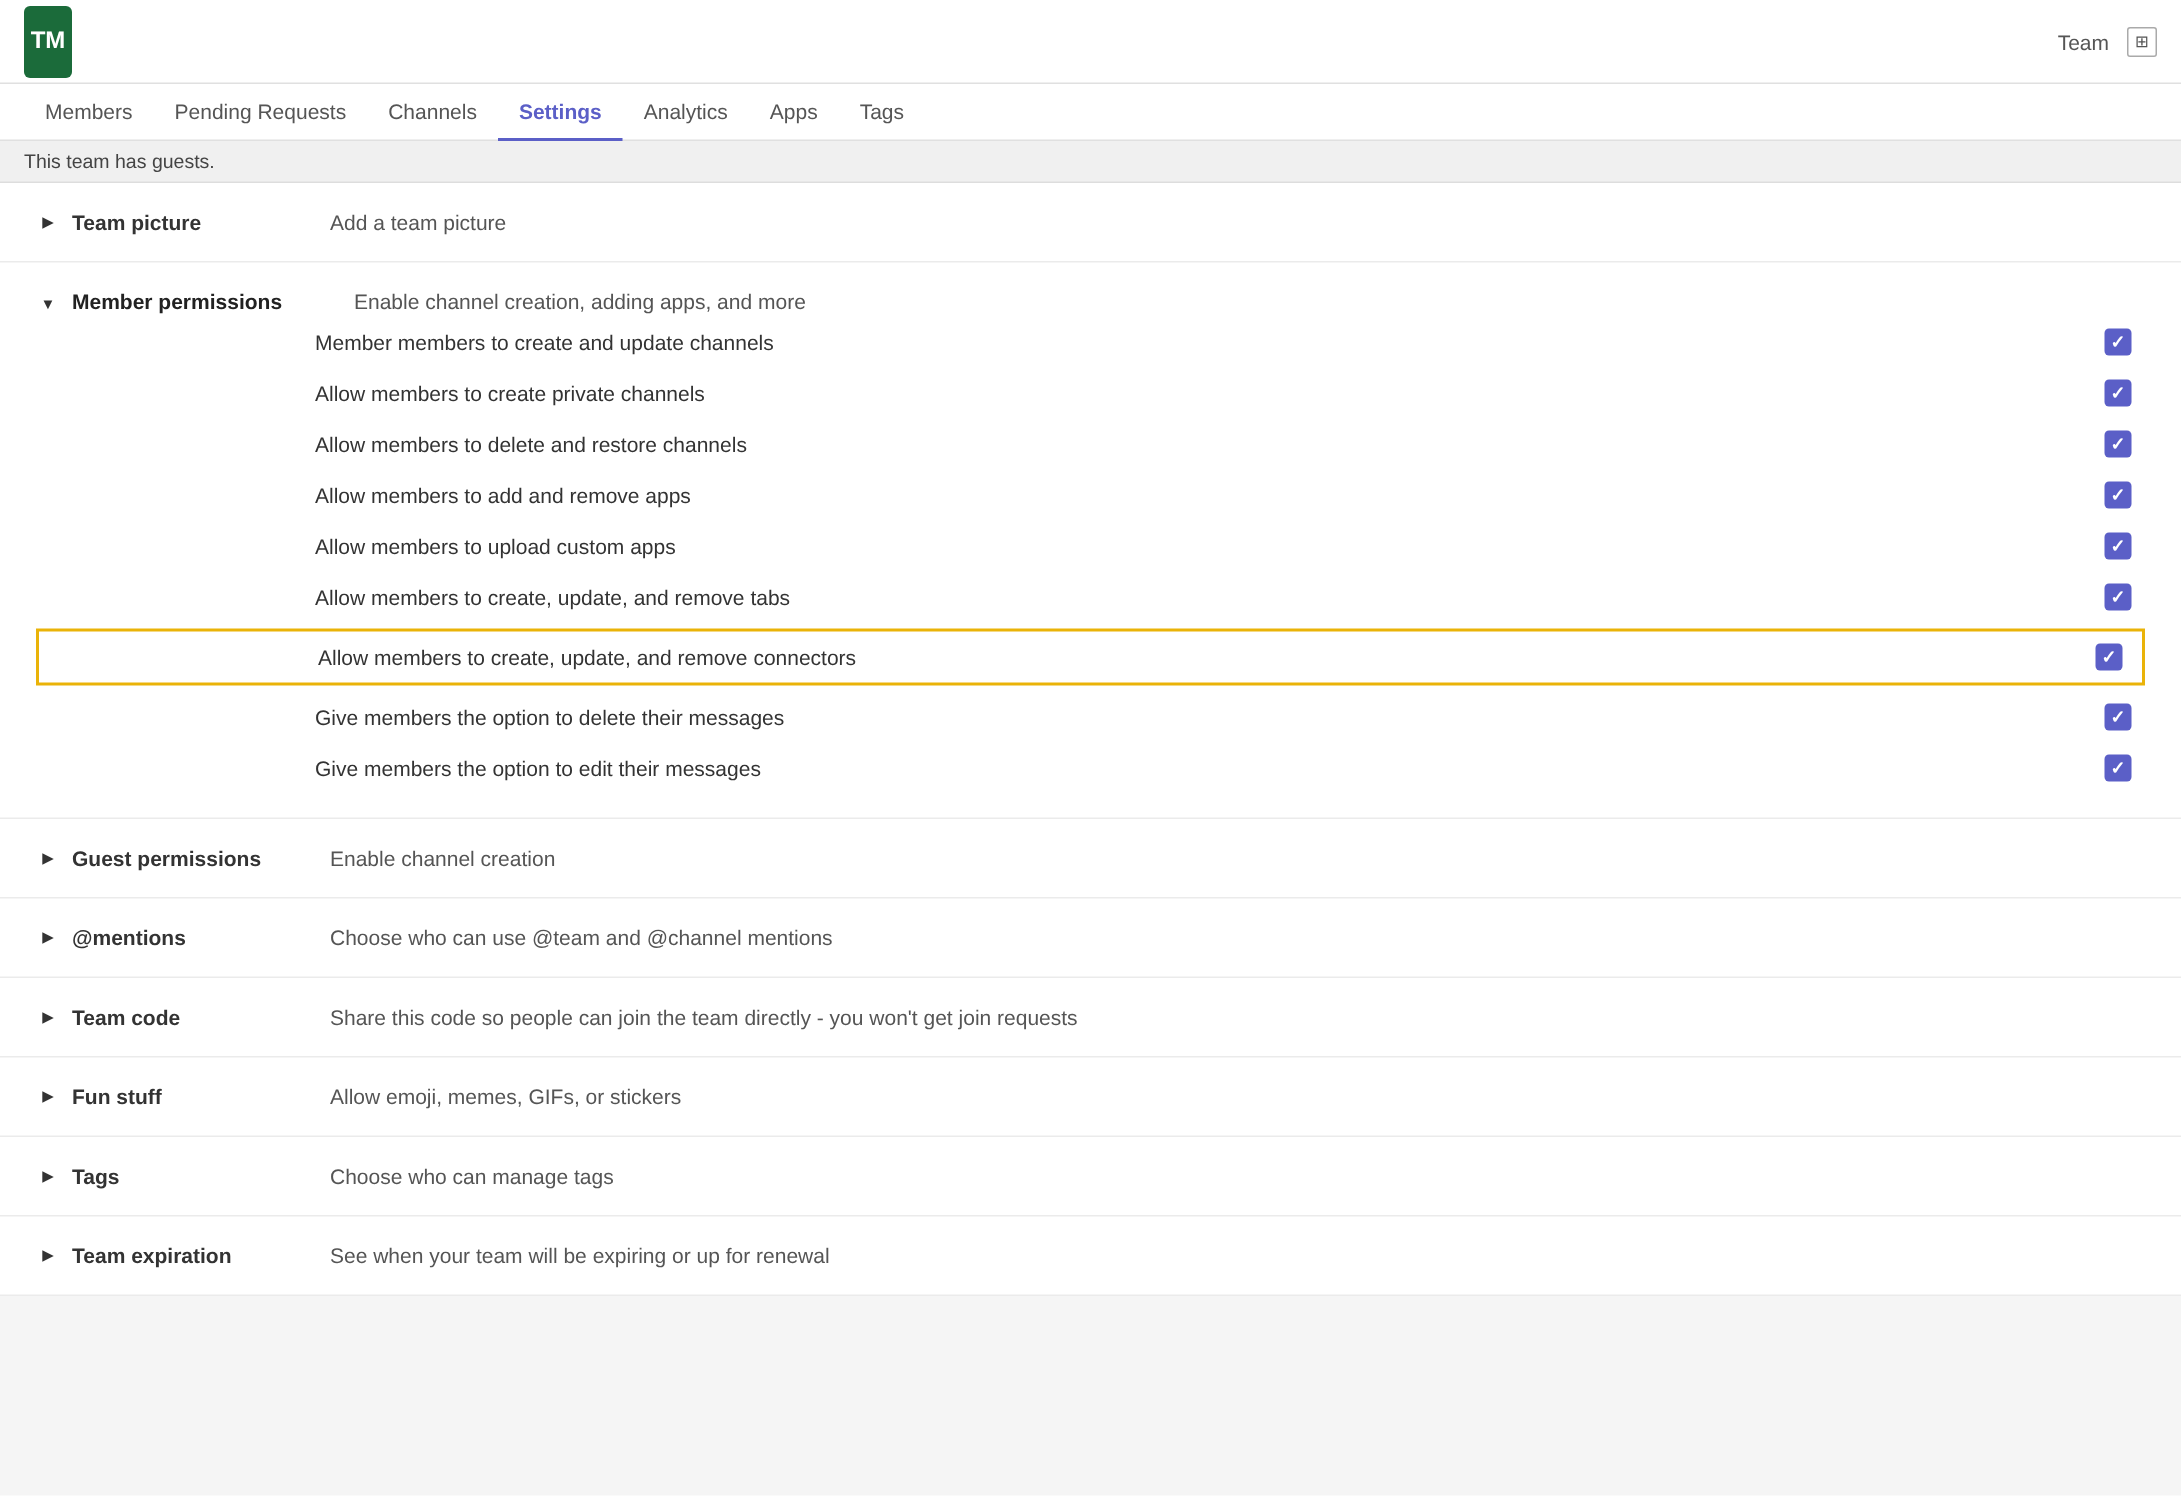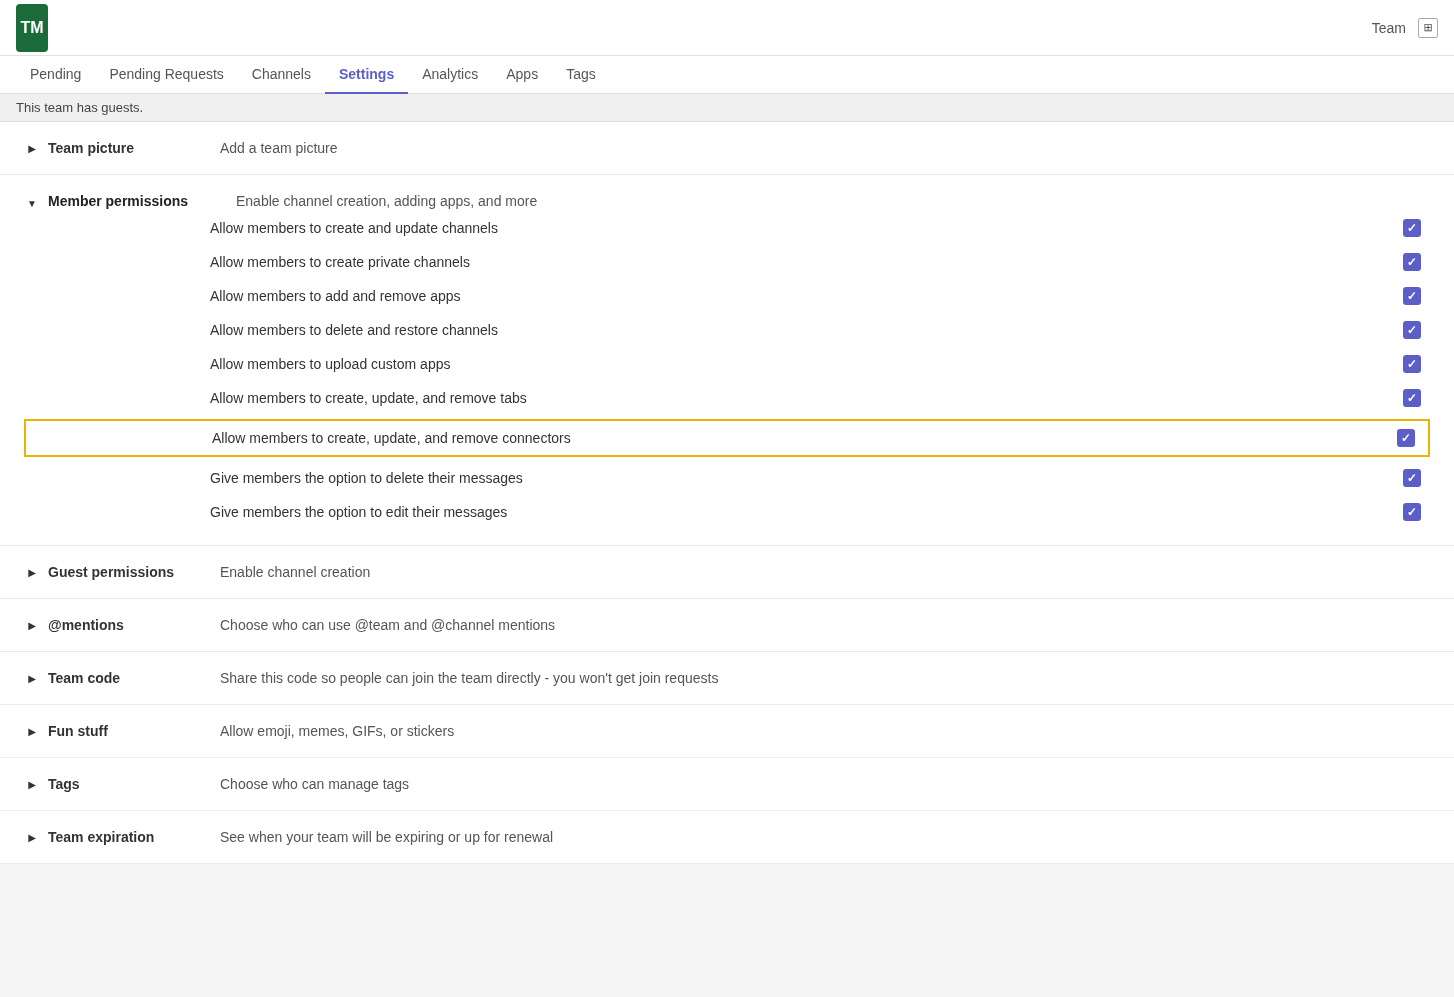--- a/index.html
+++ b/index.html
@@ -188,21 +188,21 @@
 
 <div class="header">
   <div class="avatar">TM</div>
   <div class="header-right">
     <span>Team</span>
     <div class="header-icon">⊞</div>
   </div>
 </div>
 
 <div class="nav-tabs">
-  <div class="nav-tab">Pending</div>
+  <div class="nav-tab">Members</div>
   <div class="nav-tab">Pending Requests</div>
   <div class="nav-tab">Channels</div>
   <div class="nav-tab active">Settings</div>
   <div class="nav-tab">Analytics</div>
   <div class="nav-tab">Apps</div>
   <div class="nav-tab">Tags</div>
 </div>
 
 <div class="guest-banner">
   <span>This team has guests.</span>
@@ -219,42 +219,42 @@
   <div style="border-bottom: 1px solid #ebebeb; padding: 18px 24px 16px 24px;">
     <div style="display:flex; align-items:flex-start;">
       <div class="section-toggle">▼</div>
       <div class="section-label">Member permissions</div>
       <div class="section-description">Enable channel creation, adding apps, and more</div>
     </div>
 
     <div>
 
       <div class="perm-item">
-        <div class="perm-item-label">Allow members to create and update channels</div>
+        <div class="perm-item-label">Member members to create and update channels</div>
         <div class="checkbox-container">
           <div class="checkbox"></div>
         </div>
       </div>
 
       <div class="perm-item">
         <div class="perm-item-label">Allow members to create private channels</div>
         <div class="checkbox-container">
           <div class="checkbox"></div>
         </div>
       </div>
 
       <div class="perm-item">
+        <div class="perm-item-label">Allow members to delete and restore channels</div>
+        <div class="checkbox-container">
+          <div class="checkbox"></div>
+        </div>
+      </div>
+
+      <div class="perm-item">
         <div class="perm-item-label">Allow members to add and remove apps</div>
-        <div class="checkbox-container">
-          <div class="checkbox"></div>
-        </div>
-      </div>
-
-      <div class="perm-item">
-        <div class="perm-item-label">Allow members to delete and restore channels</div>
         <div class="checkbox-container">
           <div class="checkbox"></div>
         </div>
       </div>
 
       <div class="perm-item">
         <div class="perm-item-label">Allow members to upload custom apps</div>
         <div class="checkbox-container">
           <div class="checkbox"></div>
         </div>

